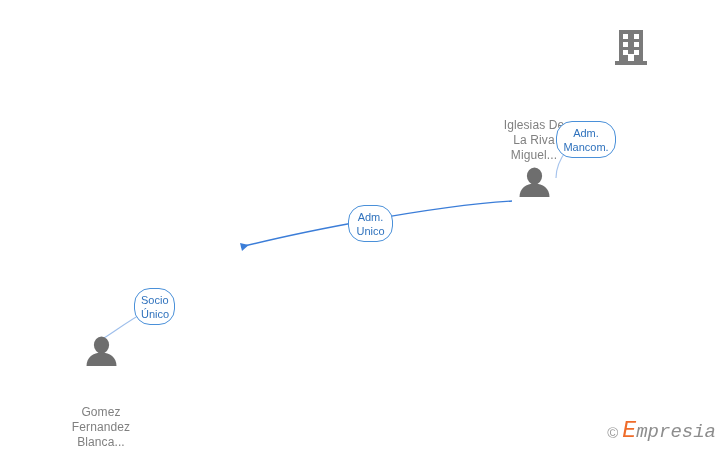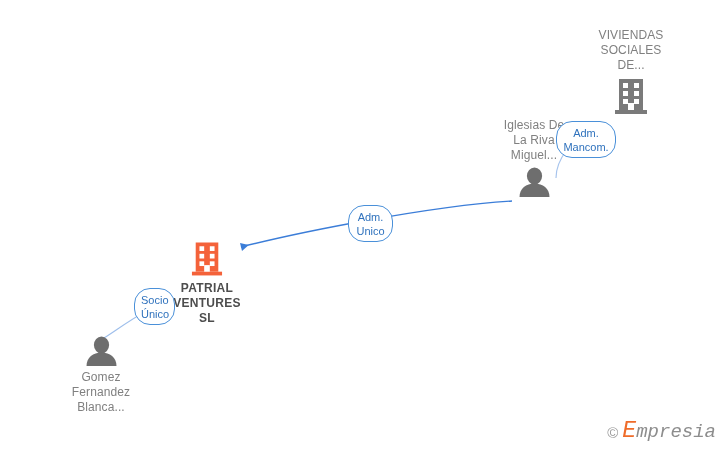--- a/index.html
+++ b/index.html
@@ -107,23 +107,20 @@
     </defs>
 
     <path d="M 556,178 C 556,160 570,140 600,122" fill="none" stroke="#3b7dd8" stroke-width="1.2" opacity="0.45"></path>
 
     <path d="M 512,201 C 430,206 300,232 241,247" fill="none" stroke="#3b7dd8" stroke-width="1.3" marker-end="url(#arrow-left)"></path>
 
     <path d="M 104,338 C 120,328 140,312 168,300" fill="none" stroke="#3b7dd8" stroke-width="1.1" opacity="0.5"></path>
   </svg>
 
   <div class="node label-top" style="left:571px; top:28px;">
-    <div class="node-label">VIVIENDAS
-SOCIALES
-DE...</div>
     <span class="icon-wrap">
       <svg width="34" height="38" viewBox="0 0 34 38" xmlns="http://www.w3.org/2000/svg">
         <rect x="5" y="2" width="24" height="31" fill="#7a7a7a"></rect>
         <rect x="1" y="33" width="32" height="4" fill="#7a7a7a"></rect>
         <rect x="9" y="6" width="5" height="5" fill="#ffffff"></rect>
         <rect x="20" y="6" width="5" height="5" fill="#ffffff"></rect>
         <rect x="9" y="14" width="5" height="5" fill="#ffffff"></rect>
         <rect x="20" y="14" width="5" height="5" fill="#ffffff"></rect>
         <rect x="9" y="22" width="5" height="5" fill="#ffffff"></rect>
         <rect x="20" y="22" width="5" height="5" fill="#ffffff"></rect>
@@ -137,40 +134,22 @@
 La Riva
 Miguel...</div>
     <span class="icon-wrap">
       <svg width="33" height="30" viewBox="0 0 33 30" xmlns="http://www.w3.org/2000/svg">
         <ellipse cx="16.5" cy="9" rx="7.6" ry="8.6" fill="#6e6e6e"></ellipse>
         <path d="M1.5,30 C1.5,21.4 8.2,16.5 16.5,16.5 C24.8,16.5 31.5,21.4 31.5,30 Z" fill="#6e6e6e"></path>
       </svg>
     </span>
   </div>
 
-  <div class="node label-bottom" style="left:147px; top:240px;">
-    <span class="icon-wrap">
-      <svg width="32" height="37" viewBox="0 0 34 38" xmlns="http://www.w3.org/2000/svg">
-        <rect x="5" y="2" width="24" height="31" fill="#f4623a"></rect>
-        <rect x="1" y="33" width="32" height="4" fill="#f4623a"></rect>
-        <rect x="9" y="6" width="5" height="5" fill="#ffffff"></rect>
-        <rect x="20" y="6" width="5" height="5" fill="#ffffff"></rect>
-        <rect x="9" y="14" width="5" height="5" fill="#ffffff"></rect>
-        <rect x="20" y="14" width="5" height="5" fill="#ffffff"></rect>
-        <rect x="9" y="22" width="5" height="5" fill="#ffffff"></rect>
-        <rect x="20" y="22" width="5" height="5" fill="#ffffff"></rect>
-        <rect x="14" y="26" width="6" height="7" fill="#ffffff"></rect>
-      </svg>
-    </span>
-    <div class="node-label primary">PATRIAL
-VENTURES
-SL</div>
-  </div>
 
-  <div class="node label-bottom" style="left:41px; top:336px;">
+  <div class="node label-bottom" style="left:41px; top:336px;gap:35px;">
     <span class="icon-wrap">
       <svg width="33" height="30" viewBox="0 0 33 30" xmlns="http://www.w3.org/2000/svg">
         <ellipse cx="16.5" cy="9" rx="7.6" ry="8.6" fill="#6e6e6e"></ellipse>
         <path d="M1.5,30 C1.5,21.4 8.2,16.5 16.5,16.5 C24.8,16.5 31.5,21.4 31.5,30 Z" fill="#6e6e6e"></path>
       </svg>
     </span>
     <div class="node-label">Gomez
 Fernandez
 Blanca...</div>
   </div>

